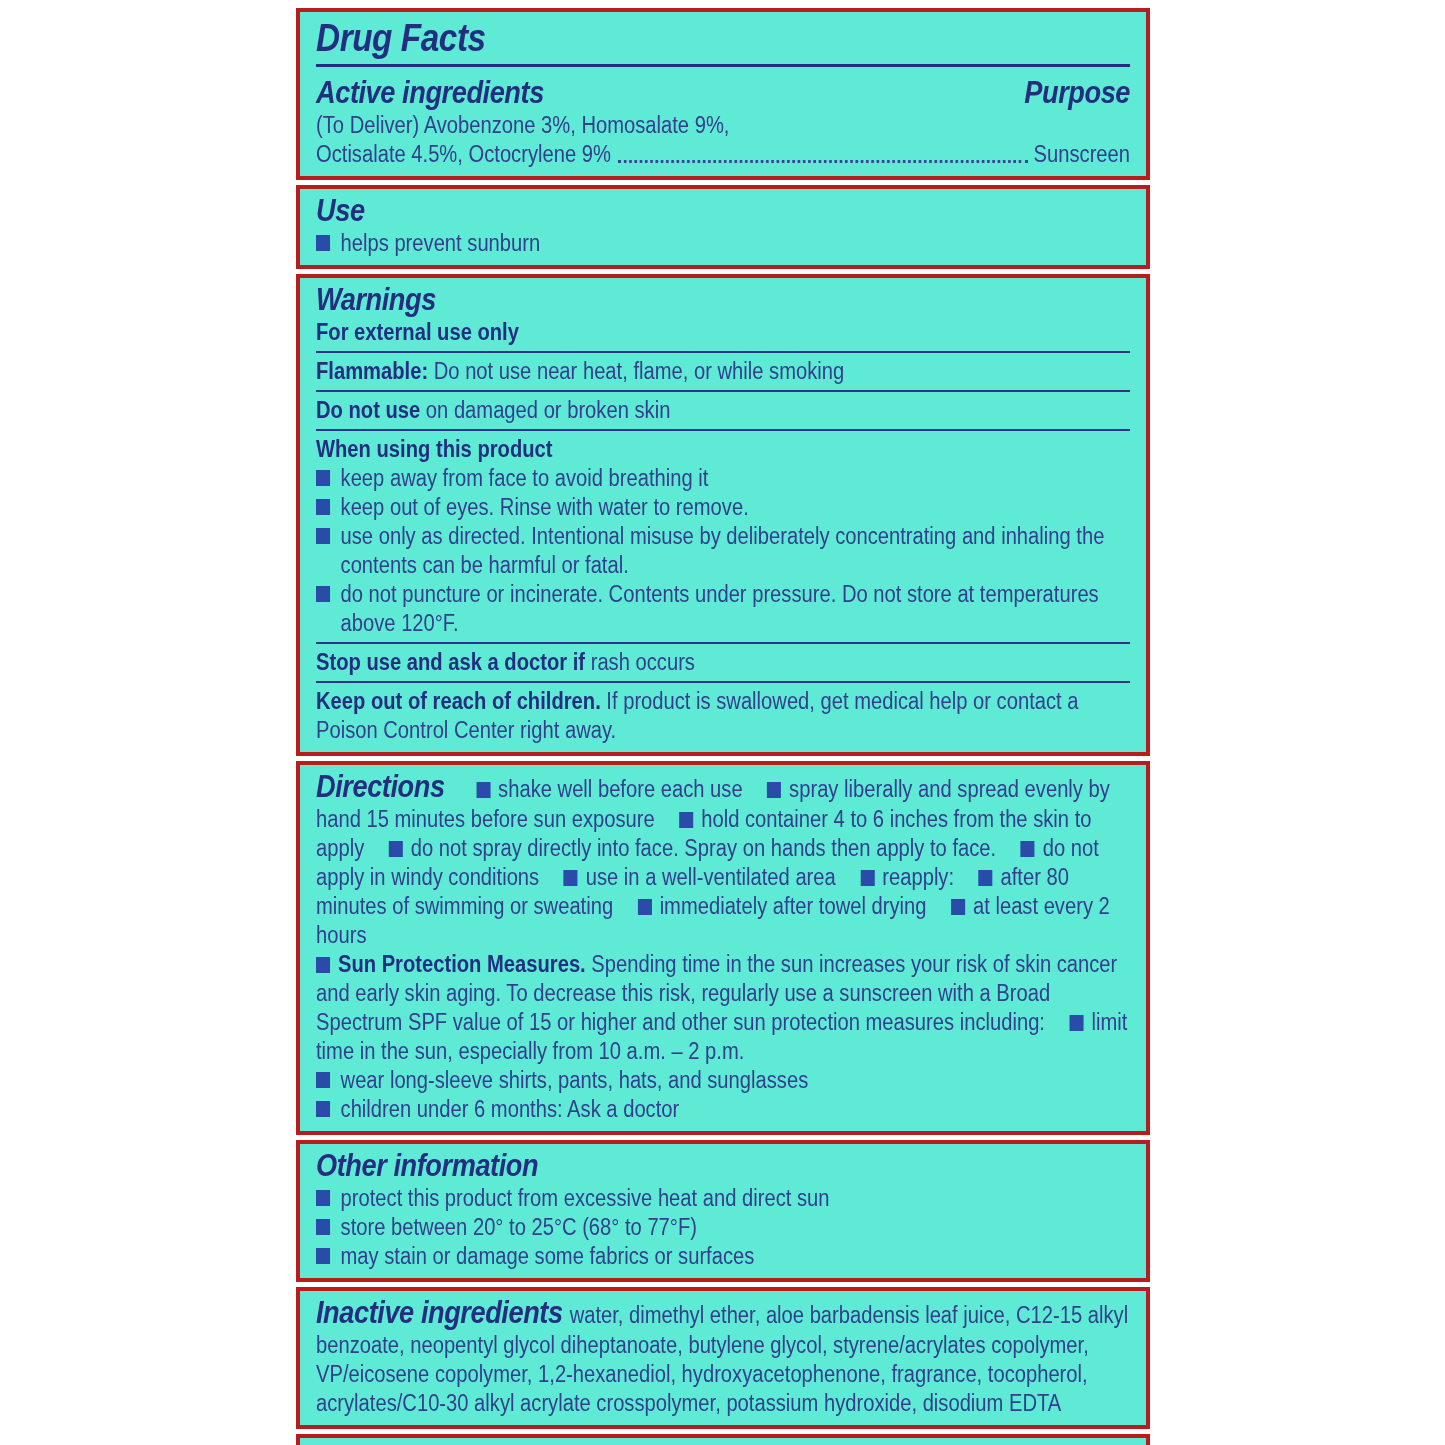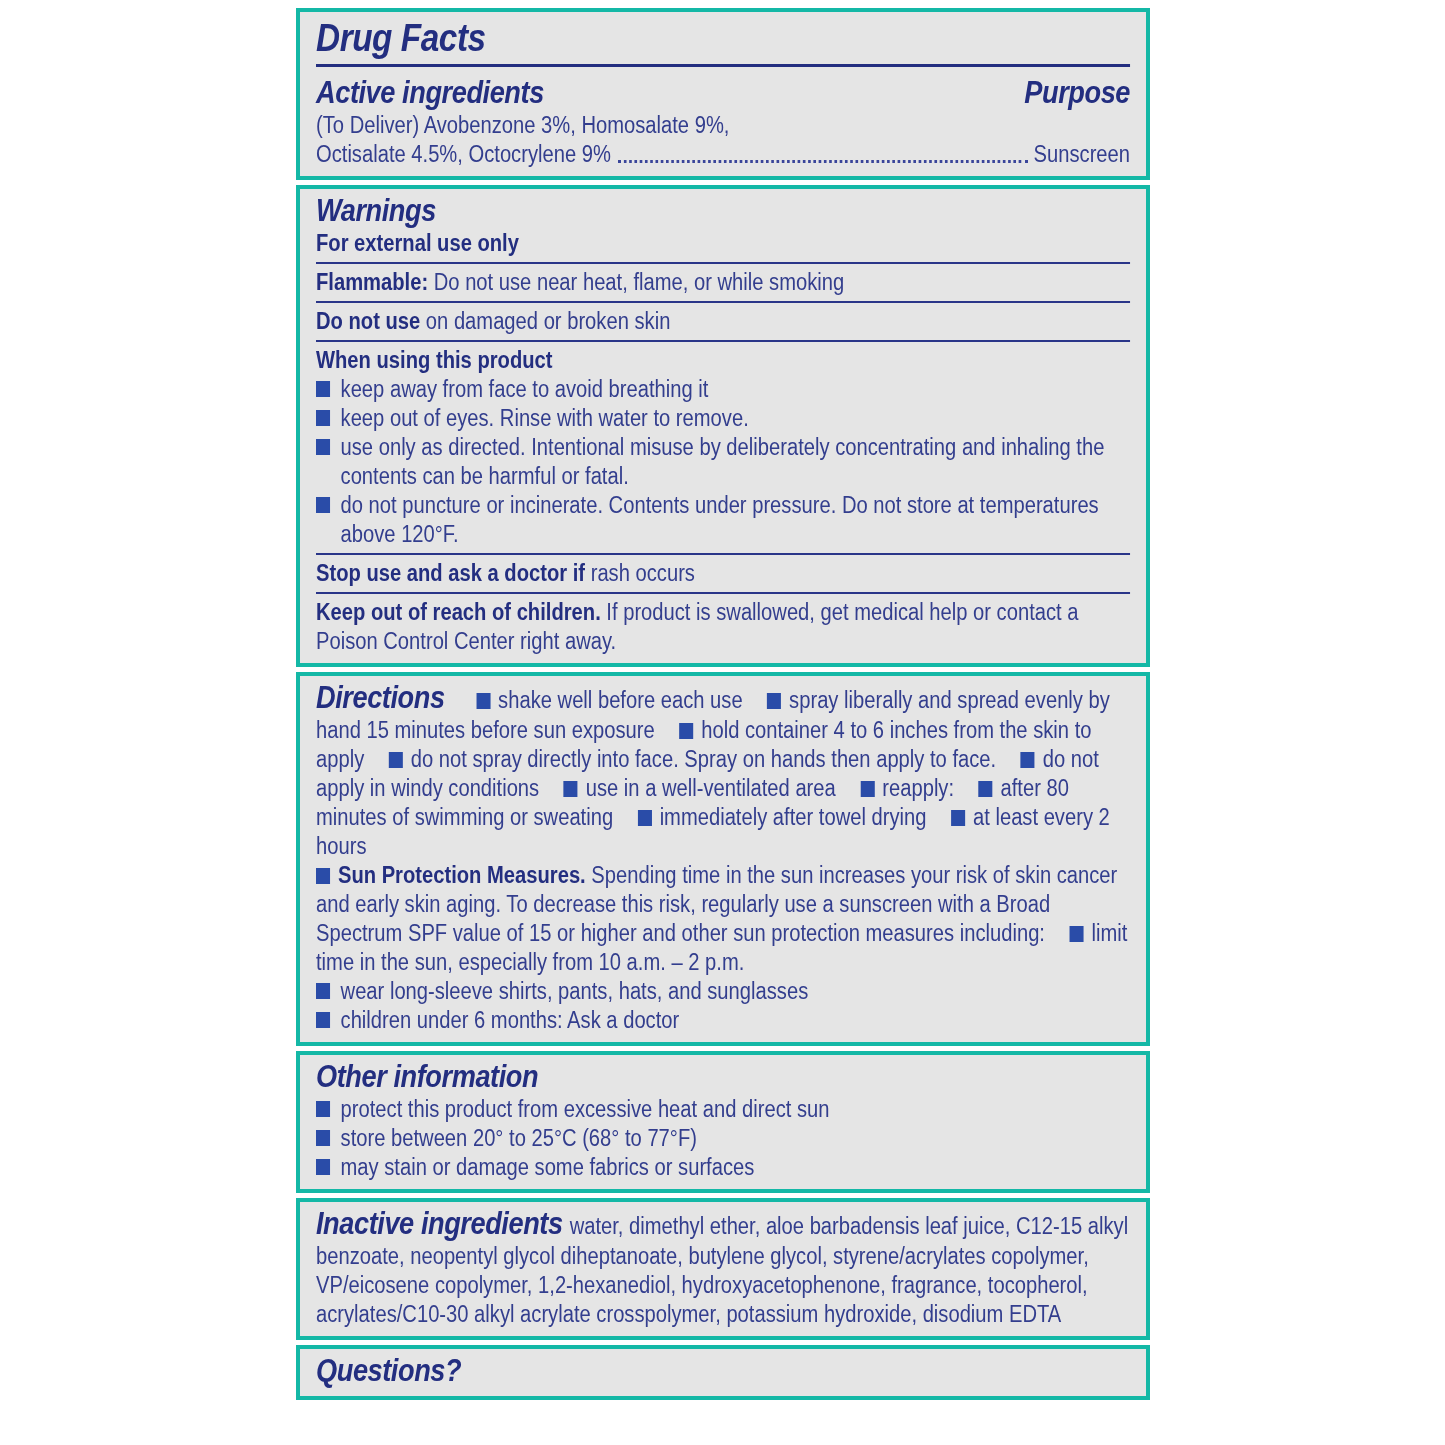--- a/index.html
+++ b/index.html
@@ -5,22 +5,22 @@
   * { box-sizing: border-box; }
   html, body {
     margin: 0; padding: 0;
     width: 1445px; height: 1445px;
     background: #ffffff;
     font-family: "Liberation Sans", sans-serif;
     overflow: hidden;
   }
   .panel { position: absolute; left: 296px; top: 8px; width: 854px; }
   .sec {
-    border: 4px solid #14b8a6;
-    background: #e5e5e5;
+    border: 4px solid #b91c1c;
+    background: #5eead4;
     margin-bottom: 5px;
     padding: 3px 16px 7px 16px;
   }
   
   .cond { width: 928px; transform: scaleX(0.8772); transform-origin: 0 0; }
 
   .t { font-size: 23px; line-height: 29px; color: #333E8E; letter-spacing: 0; margin: 0; }
   .h1 {
     font-style: italic; font-weight: bold; font-size: 38px; line-height: 46px;
     color: #232E80; margin: 0; letter-spacing: -0.5px;
@@ -70,20 +70,29 @@
       </div>
       <p class="t">(To Deliver) Avobenzone 3%, Homosalate 9%,</p>
       <div class="leaderrow t">
         <span>Octisalate 4.5%, Octocrylene 9%</span>
         <span class="leader"></span>
         <span>Sunscreen</span>
       </div>
     </div>
   </div>
 
+  <div class="sec">
+    <div class="cond">
+      <div class="hsec">Use</div>
+      <p class="t bi">
+        <span class="sq"></span>
+        <span>helps prevent sunburn</span>
+      </p>
+    </div>
+  </div>
 
   <div class="sec">
     <div class="cond">
       <div class="hsec">Warnings</div>
       <p class="t hsub">For external use only</p>
       <div class="rl"></div>
       <p class="t">
         <span class="b">Flammable:</span><span> Do not use near heat, flame, or while smoking</span>
       </p>
       <div class="rl"></div>

